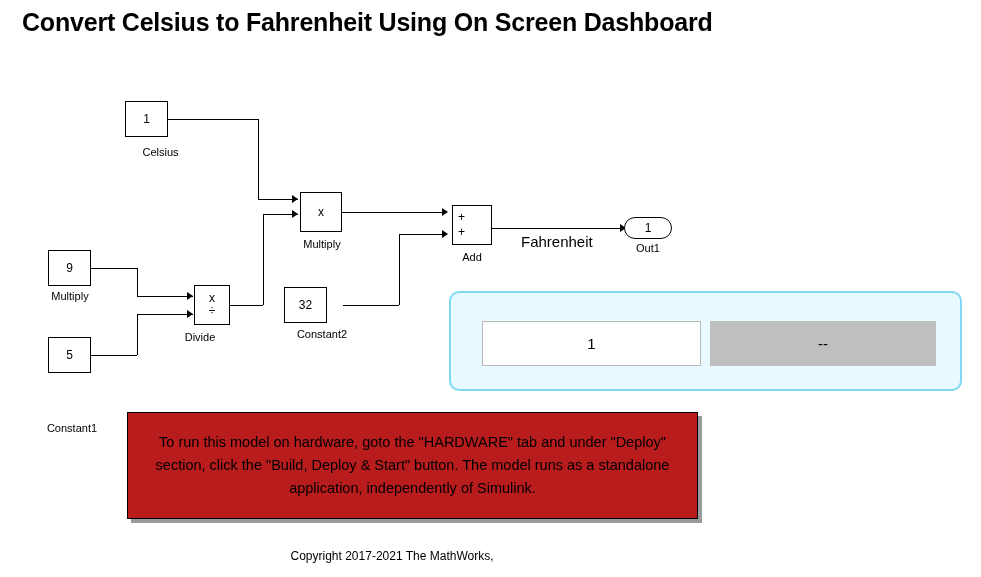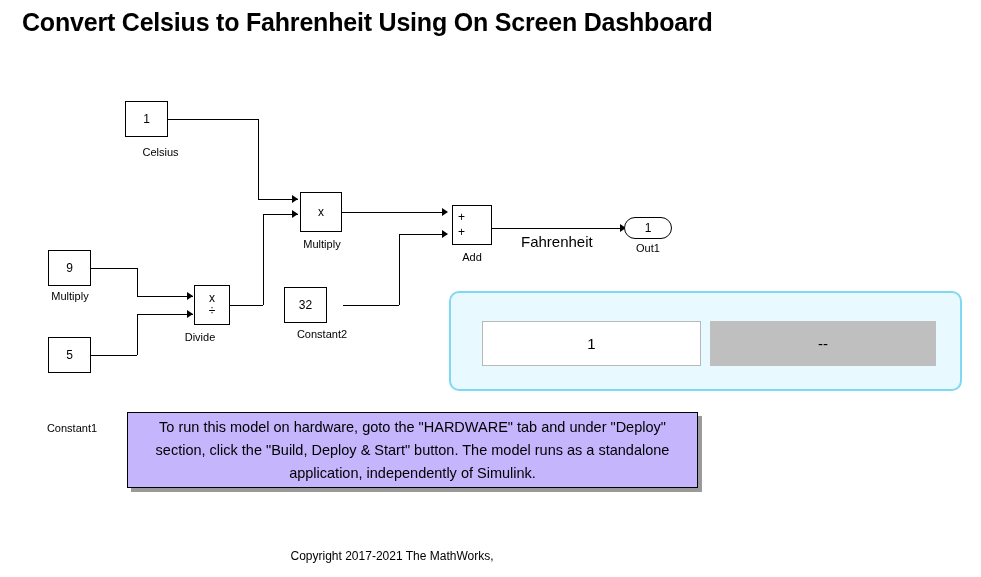--- a/index.html
+++ b/index.html
@@ -143,24 +143,24 @@
     background: #bfbfbf;
     border: 1px solid #bfbfbf;
   }
 
   
   #note {
     position: absolute;
     left: 127px;
     top: 412px;
     width: 571px;
-    height: 76px;
+    height: 107px;
     box-sizing: border-box;
     border: 1px solid #000000;
-    background: #c4b5fd;
+    background: #b91c1c;
     box-shadow: 4px 4px 0 0 #9a9a9a;
     display: flex;
     align-items: center;
     justify-content: center;
   }
   #note-text {
     font-size: 14.5px;
     line-height: 23px;
     text-align: center;
     padding: 0 14px;

